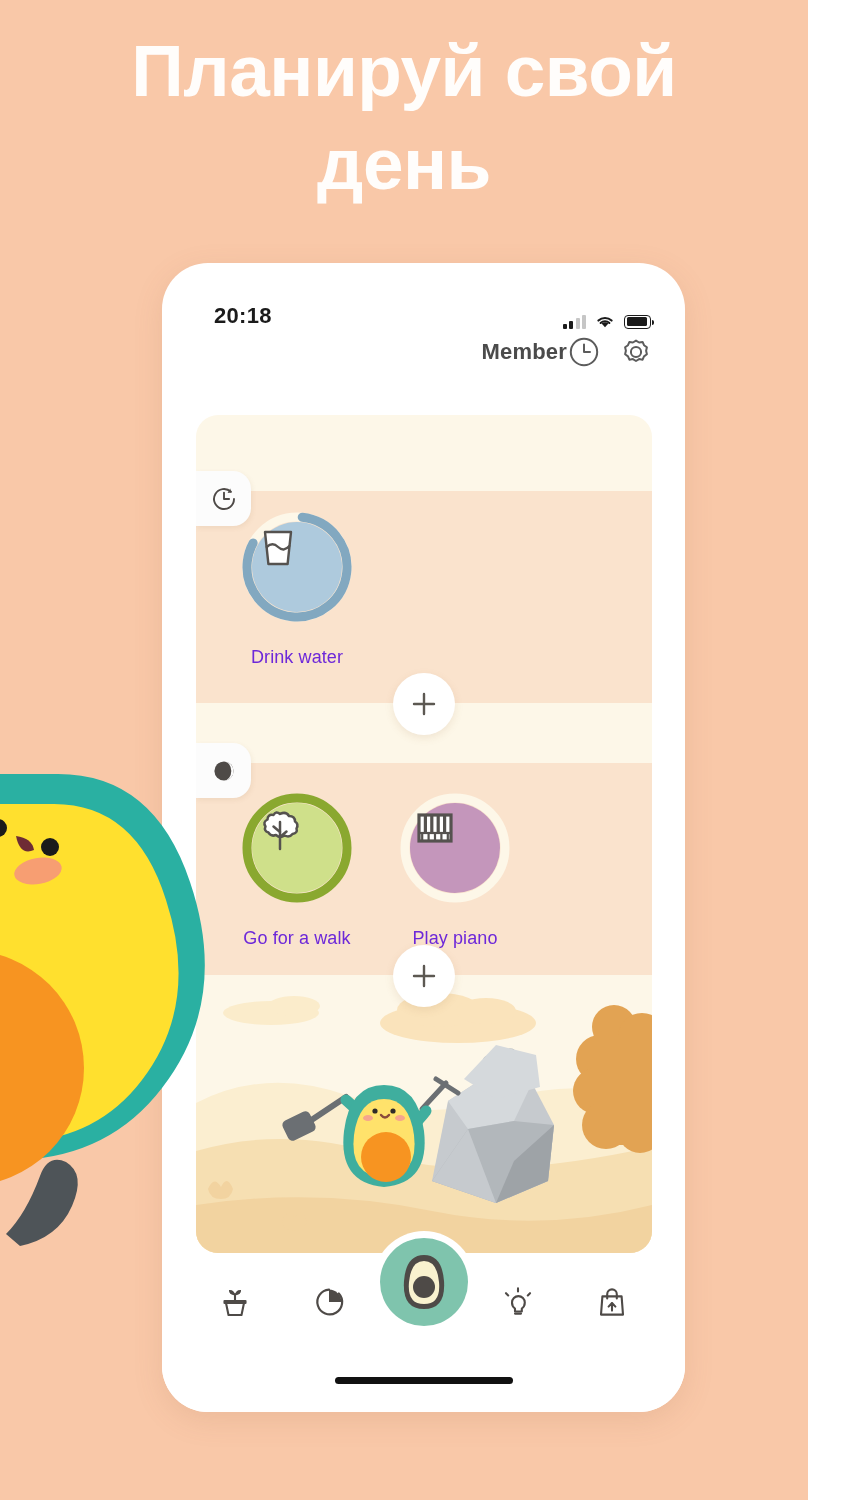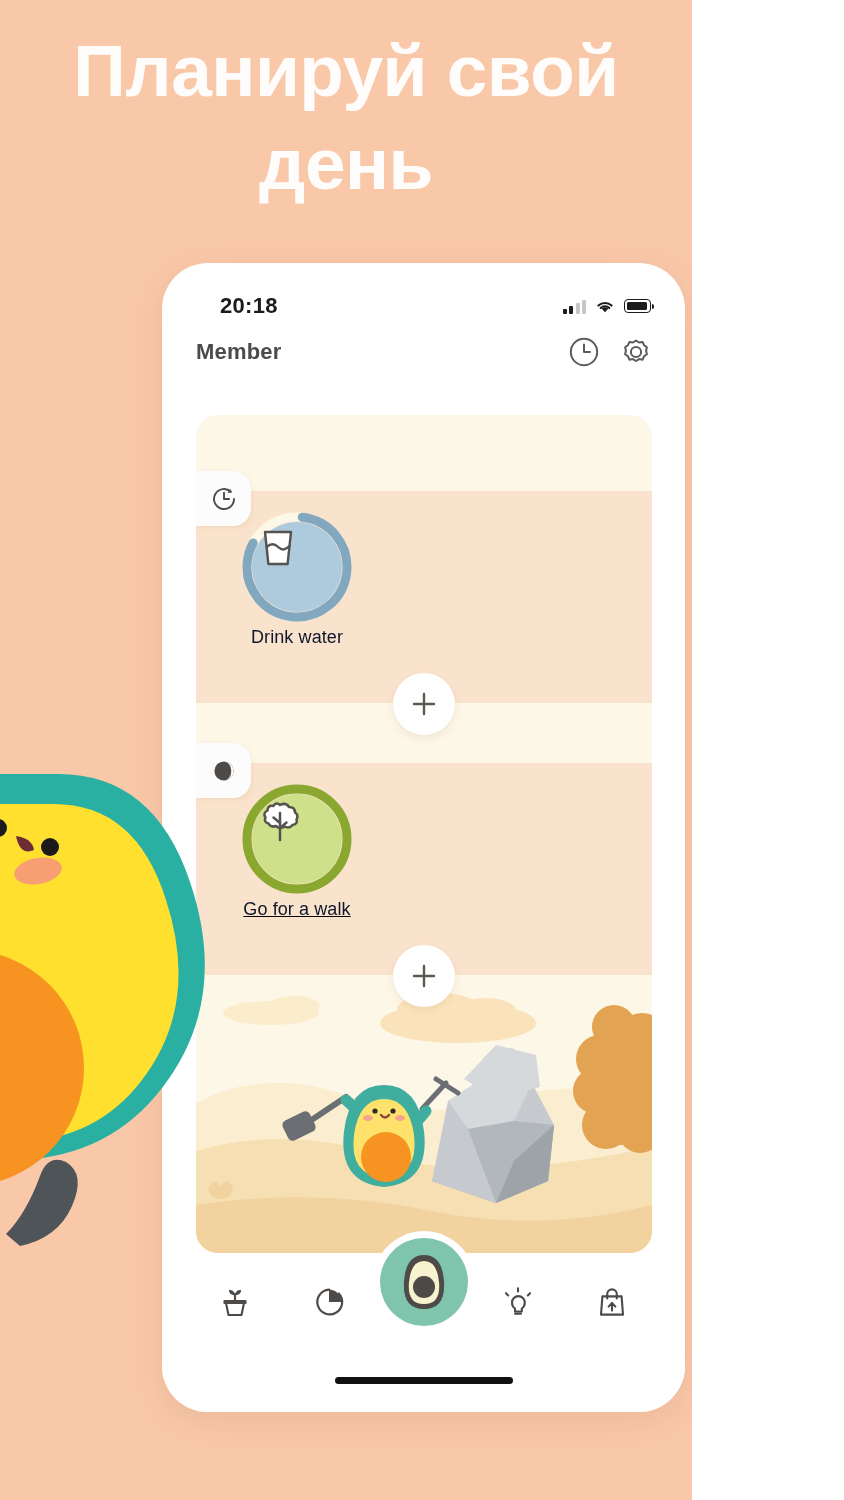--- a/index.html
+++ b/index.html
@@ -3,21 +3,21 @@
 <meta charset="utf-8">
 <style>
   * { box-sizing: border-box; margin: 0; padding: 0; }
   html, body {
     width: 844px; height: 1500px;
     overflow: hidden;
     font-family: "Liberation Sans", sans-serif;
   }
   #stage {
     position: relative;
-    width: 692px; height: 1500px;
+    width: 808px; height: 1500px;
     background: #f9c8a8;
     overflow: hidden;
   }
 
   
   .headline {
     position: absolute;
     top: 24px; left: 0; right: 0;
     text-align: center;
     color: #fffdfb;
@@ -35,23 +35,23 @@
     width: 523px; height: 1149px;
     background: #ffffff;
     border-radius: 46px;
     box-shadow: 0 8px 30px rgba(150,90,60,0.13);
     overflow: hidden;
     z-index: 5;
   }
 
   
   .statusbar {
-    position: absolute; top: 0; left: 6px; right: 0;
+    position: absolute; top: 0; left: 0; right: 0;
     height: 66px;
-    display: flex; align-items: center; justify-content: space-between;
+    display: flex; align-items: flex-end; justify-content: space-between;
     padding: 20px 34px 0 52px;
   }
   .status-time {
     font-size: 22px; font-weight: 700; color: #1b1b1b;
     letter-spacing: 0.3px;
   }
   .status-icons { display: flex; align-items: center; gap: 9px; }
   .sig { display: flex; align-items: flex-end; gap: 2.5px; height: 15px; }
   .sig i { display: block; width: 4px; background: #1b1b1b; border-radius: 1px; }
   .sig i:nth-child(1) { height: 5px; }
@@ -65,21 +65,21 @@
   .batt::after {
     content: ""; position: absolute; right: -4px; top: 4px;
     width: 2px; height: 5px; background: #1b1b1b; border-radius: 0 2px 2px 0;
   }
   .batt span { display: block; height: 100%; width: 94%; background: #1b1b1b; border-radius: 1.5px; }
 
   
   .appbar {
     position: absolute; top: 62px; left: 0; right: 0;
     height: 54px;
-    display: flex; align-items: center; justify-content: space-between;
+    display: flex; align-items: center; justify-content: flex-end;
     padding: 0 32px 0 34px;
   }
   .appbar-title { font-size: 22px; font-weight: 700; color: #4b4b4b; letter-spacing: 0.2px; }
   .appbar-actions { display: flex; align-items: center; gap: 18px; }
   .appbar-actions svg { display: block; }
 
   
   .card {
     position: absolute;
     left: 34px; top: 152px;
@@ -106,31 +106,31 @@
   .tbadge-m { top: 56px; }
   .tbadge-e { top: 328px; }
 
   
   .hrow {
     position: absolute; left: 0; right: 0;
     display: flex; padding-left: 22px;
     z-index: 2;
   }
   .hrow-m { top: 96px; }
-  .hrow-e { top: 368px; text-decoration: underline; }
+  .hrow-e { top: 377px; }
   .habit { width: 158px; text-align: center; }
   .ring-wrap { position: relative; width: 112px; height: 112px; margin: 0 auto; }
   .ring-wrap svg { position: absolute; inset: 0; }
   .disc {
     position: absolute; left: 11px; top: 11px;
     width: 90px; height: 90px; border-radius: 50%;
     display: flex; align-items: center; justify-content: center;
   }
   .habit-label {
-    margin-top: 4px; font-size: 18px; color: #0f172a;
+    margin-top: 24px; font-size: 18px; color: #6d28d9;
     letter-spacing: 0.1px; white-space: nowrap;
   }
 
   
   .addbtn {
     position: absolute; left: 50%; transform: translateX(-50%);
     width: 62px; height: 62px; border-radius: 50%;
     background: #ffffff;
     display: flex; align-items: center; justify-content: center;
     box-shadow: 0 3px 9px rgba(160,120,80,0.14);
@@ -279,20 +279,36 @@
               <svg width="56" height="56" viewBox="0 0 56 56">
                 <path d="M28 11 q6 -3 9 2 q6 0 6 5.5 q4 2.5 1.5 7 q1.5 4.5 -4 5.5 q-3 4 -8 1.5 q-4.5 3 -8.5 -.5 q-5 2 -7.5 -2.5 q-5 -1.5 -3 -6 q-3 -4.5 2 -7 q0 -5.5 6 -4.5 q2.5 -4.5 6.5 -1Z" fill="#ffffff" stroke="#55524f" stroke-width="2.5" stroke-linejoin="round"></path>
                 <path d="M28 19 V46" stroke="#55524f" stroke-width="2.5" stroke-linecap="round"></path>
                 <path d="M28 29 L21.5 23.5 M28 34 L34.5 28.5" stroke="#55524f" stroke-width="2.5" stroke-linecap="round"></path>
               </svg>
             </div>
           </div>
           <div class="habit-label">Go for a walk</div>
         </div>
 
+        <div class="habit">
+          <div class="ring-wrap">
+            <svg viewBox="0 0 112 112">
+              <circle cx="56" cy="56" r="50" fill="none" stroke="#fdf7e8" stroke-width="9"></circle>
+            </svg>
+            <div class="disc" style="background:#c496bb">
+              <svg width="50" height="50" viewBox="0 0 50 50">
+                <rect x="9" y="12" width="32" height="26" fill="#ffffff" stroke="#55524f" stroke-width="3.2"></rect>
+                <path d="M15.4 12 V30 M21.8 12 V30 M28.2 12 V30 M34.6 12 V30" stroke="#55524f" stroke-width="3.2"></path>
+                <path d="M9 30 H41" stroke="#55524f" stroke-width="2.2"></path>
+                <path d="M12.2 30 V38 M18.6 30 V38 M25 30 V38 M31.4 30 V38 M37.8 30 V38" stroke="#55524f" stroke-width="2.2"></path>
+              </svg>
+            </div>
+          </div>
+          <div class="habit-label">Play piano</div>
+        </div>
 
       </div>
 
       <div class="addbtn addbtn-e">
         <svg width="28" height="28" viewBox="0 0 28 28">
           <path d="M14 4 V24 M4 14 H24" stroke="#5c5852" stroke-width="2.4" stroke-linecap="round"></path>
         </svg>
       </div>
 
       <div class="scene">

